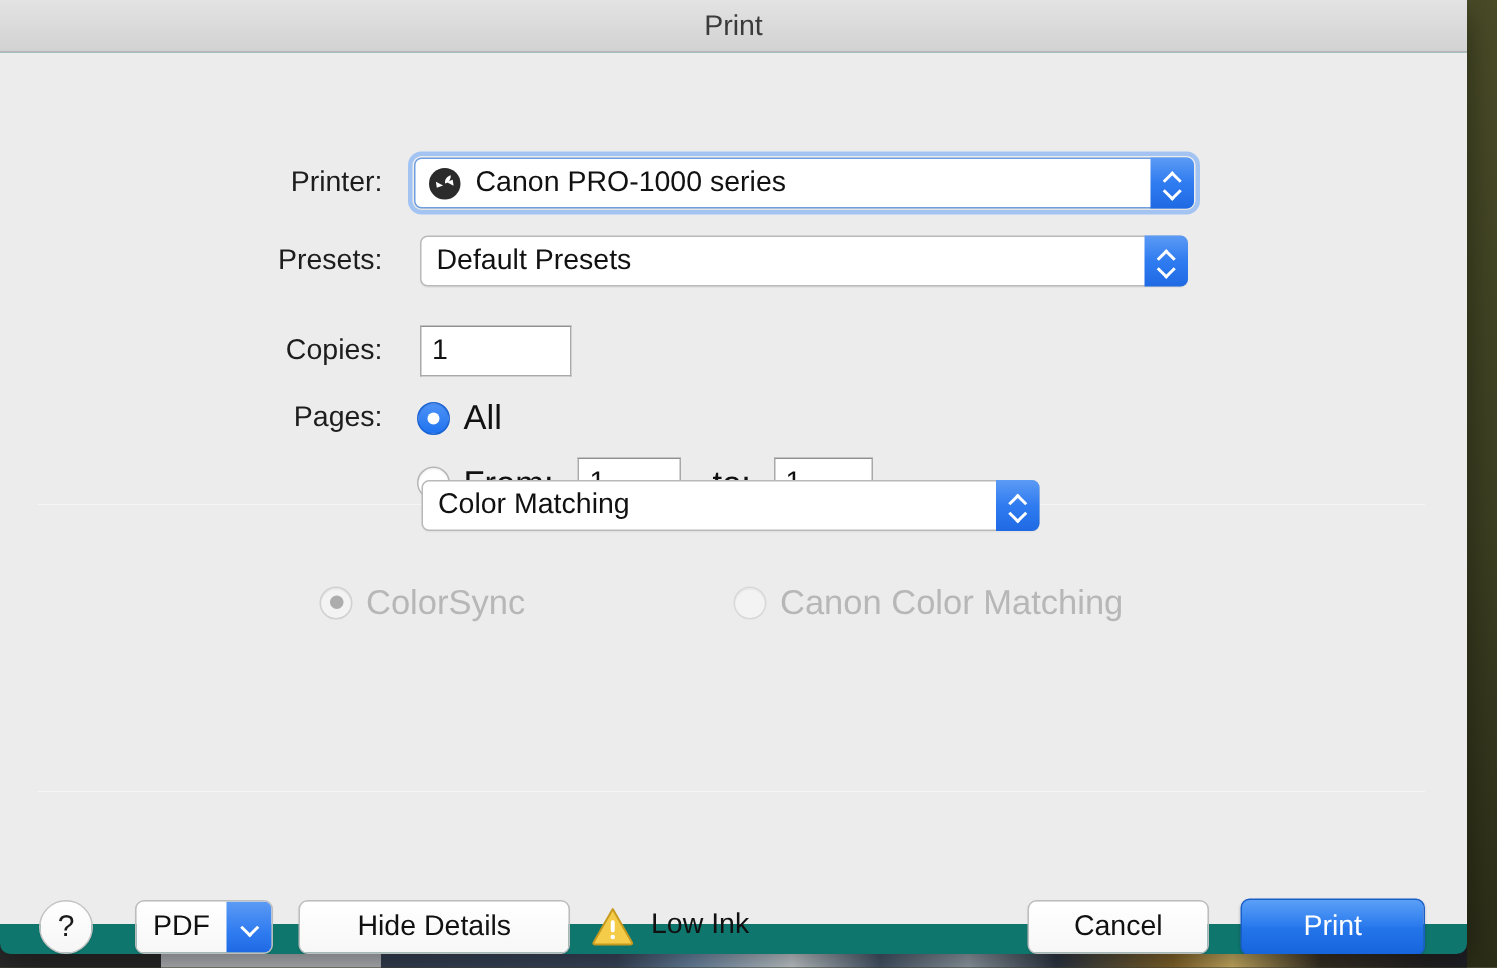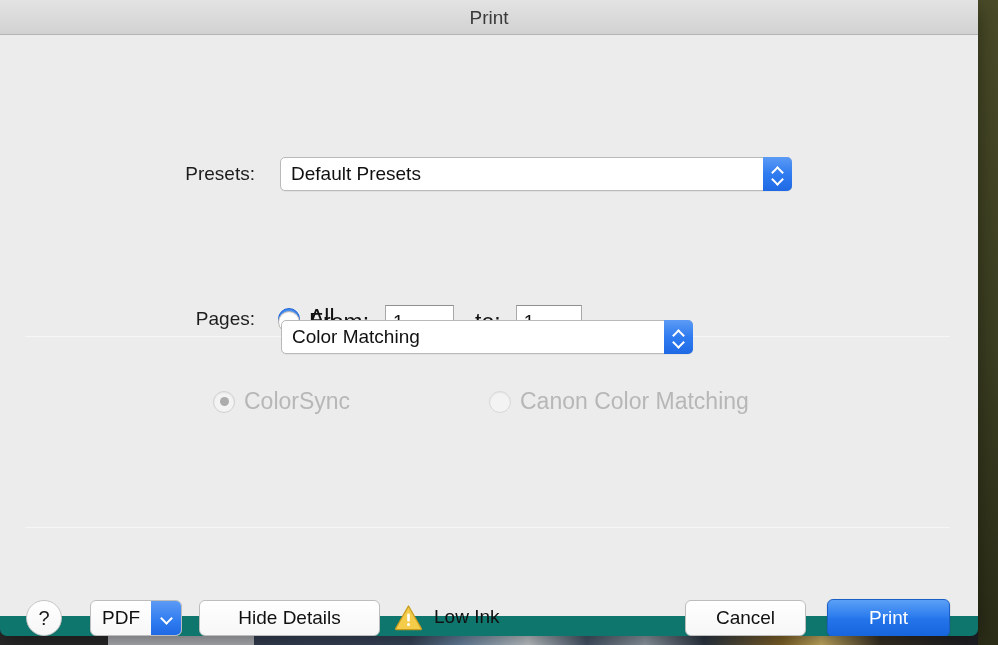--- a/index.html
+++ b/index.html
@@ -296,34 +296,55 @@
 </div>
 
 <div id="print-sheet">
 
   <div id="titlebar">
     <div id="title-text">Print</div>
   </div>
 
   <div id="sheet-body">
 
+    <div class="row" style="left:0; top:70px; width:800px;">
+      <div class="field-label" style="width:255px;">Printer:</div>
+      <div class="popup focused" style="width:520px; margin-left:21px;">
+        <span class="printer-icon">
+          <svg width="15" height="15" viewBox="0 0 15 15">
+            <path d="M7.5 0.6 C9.2 2.6 9.2 5.2 7.5 7.2 C5.8 5.2 5.8 2.6 7.5 0.6 Z" fill="#ffffff" transform="rotate(35 7.5 7.5)"></path>
+            <path d="M1.6 6.2 L6.4 8.6 L2.2 10.2 Z" fill="#ffffff"></path>
+            <path d="M13.4 8.8 L8.6 6.4 L12.8 4.8 Z" fill="#ffffff"></path>
+          </svg>
+        </span>
+        <span class="popup-text">Canon PRO-1000 series</span>
+        <span class="stepper">
+          <span class="chev up"></span>
+          <span class="chev down"></span>
+        </span>
+      </div>
+    </div>
 
     <div class="row" style="left:0; top:122px; width:800px;">
       <div class="field-label" style="width:255px;">Presets:</div>
       <div class="popup" style="width:512px; margin-left:25px;">
         <span class="popup-text">Default Presets</span>
         <span class="stepper">
           <span class="chev up"></span>
           <span class="chev down"></span>
         </span>
       </div>
     </div>
 
-
-    <div class="row" style="left:0; top:230px; width:800px;margin-top:40px;">
+    <div class="row" style="left:0; top:182px; width:800px;">
+      <div class="field-label" style="width:255px;">Copies:</div>
+      <div class="textfield" style="width:101px; margin-left:25px;">1</div>
+    </div>
+
+    <div class="row" style="left:0; top:230px; width:800px;">
       <div class="field-label" style="width:255px;">Pages:</div>
       <div class="radio-wrap" style="margin-left:23px;">
         <span class="radio on"></span>
         <span class="radio-label">All</span>
       </div>
     </div>
 
     <div class="row" style="left:278px; top:270px;">
       <div class="radio-wrap">
         <span class="radio"></span>

